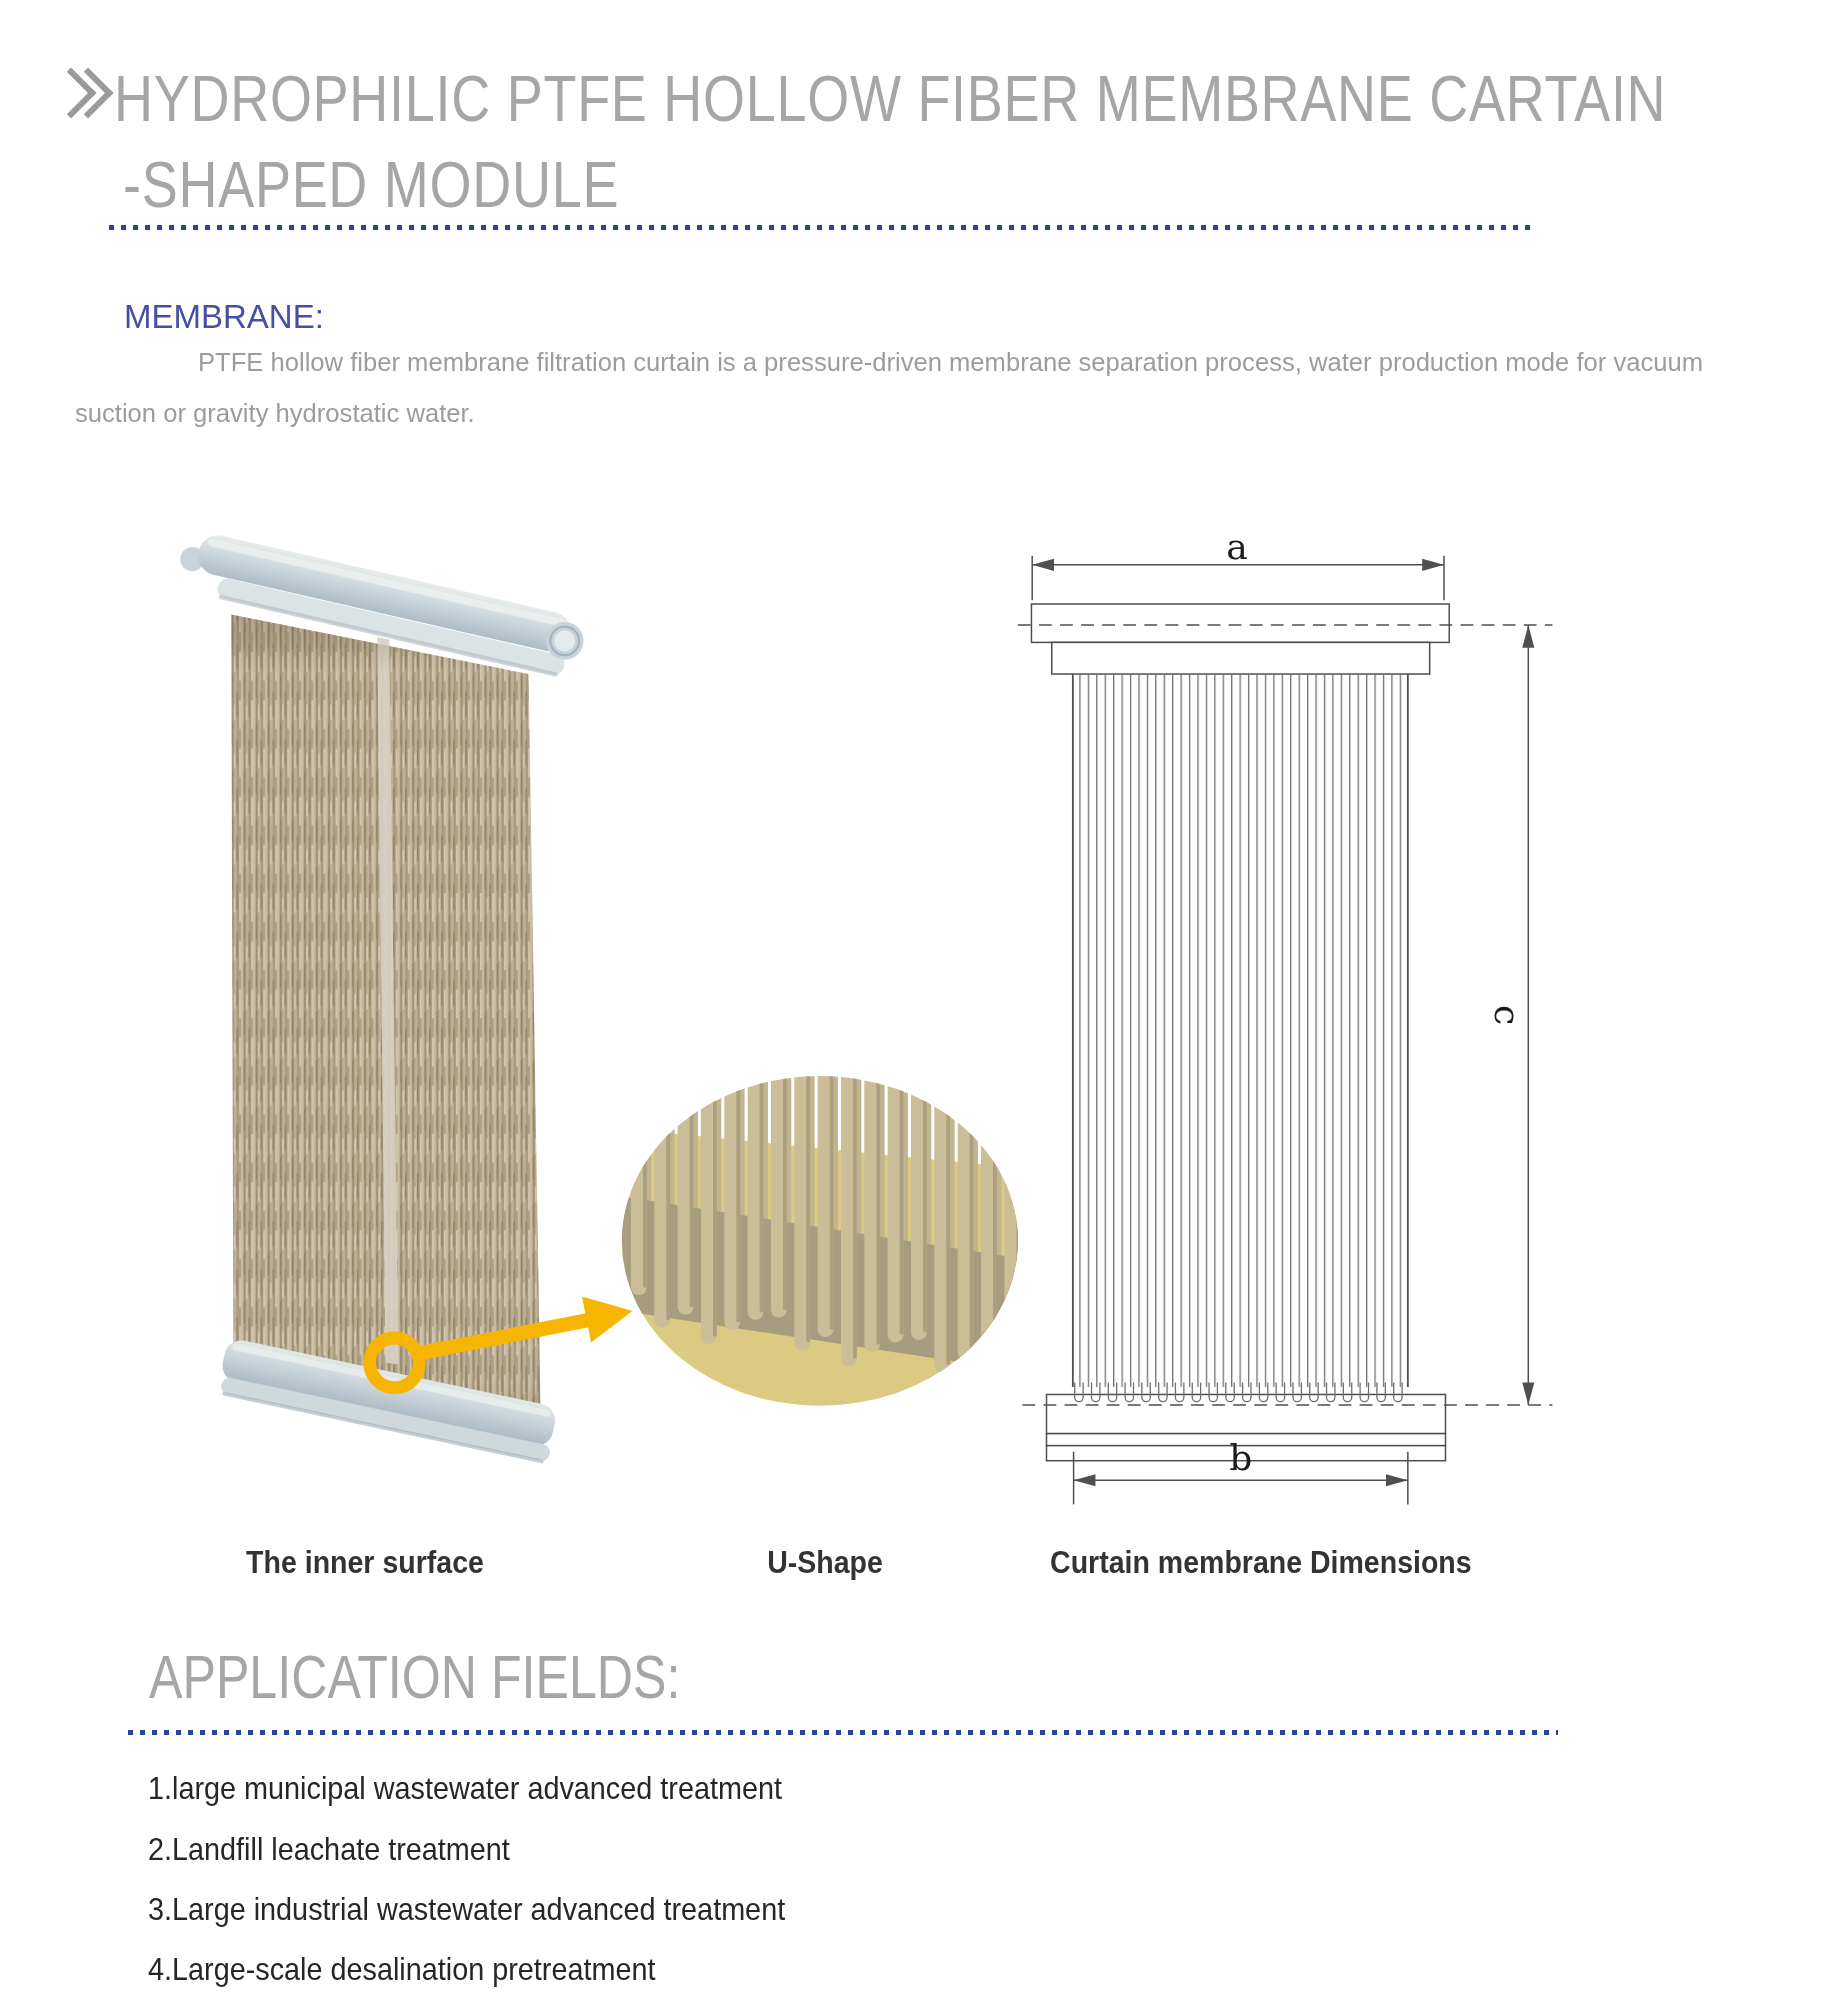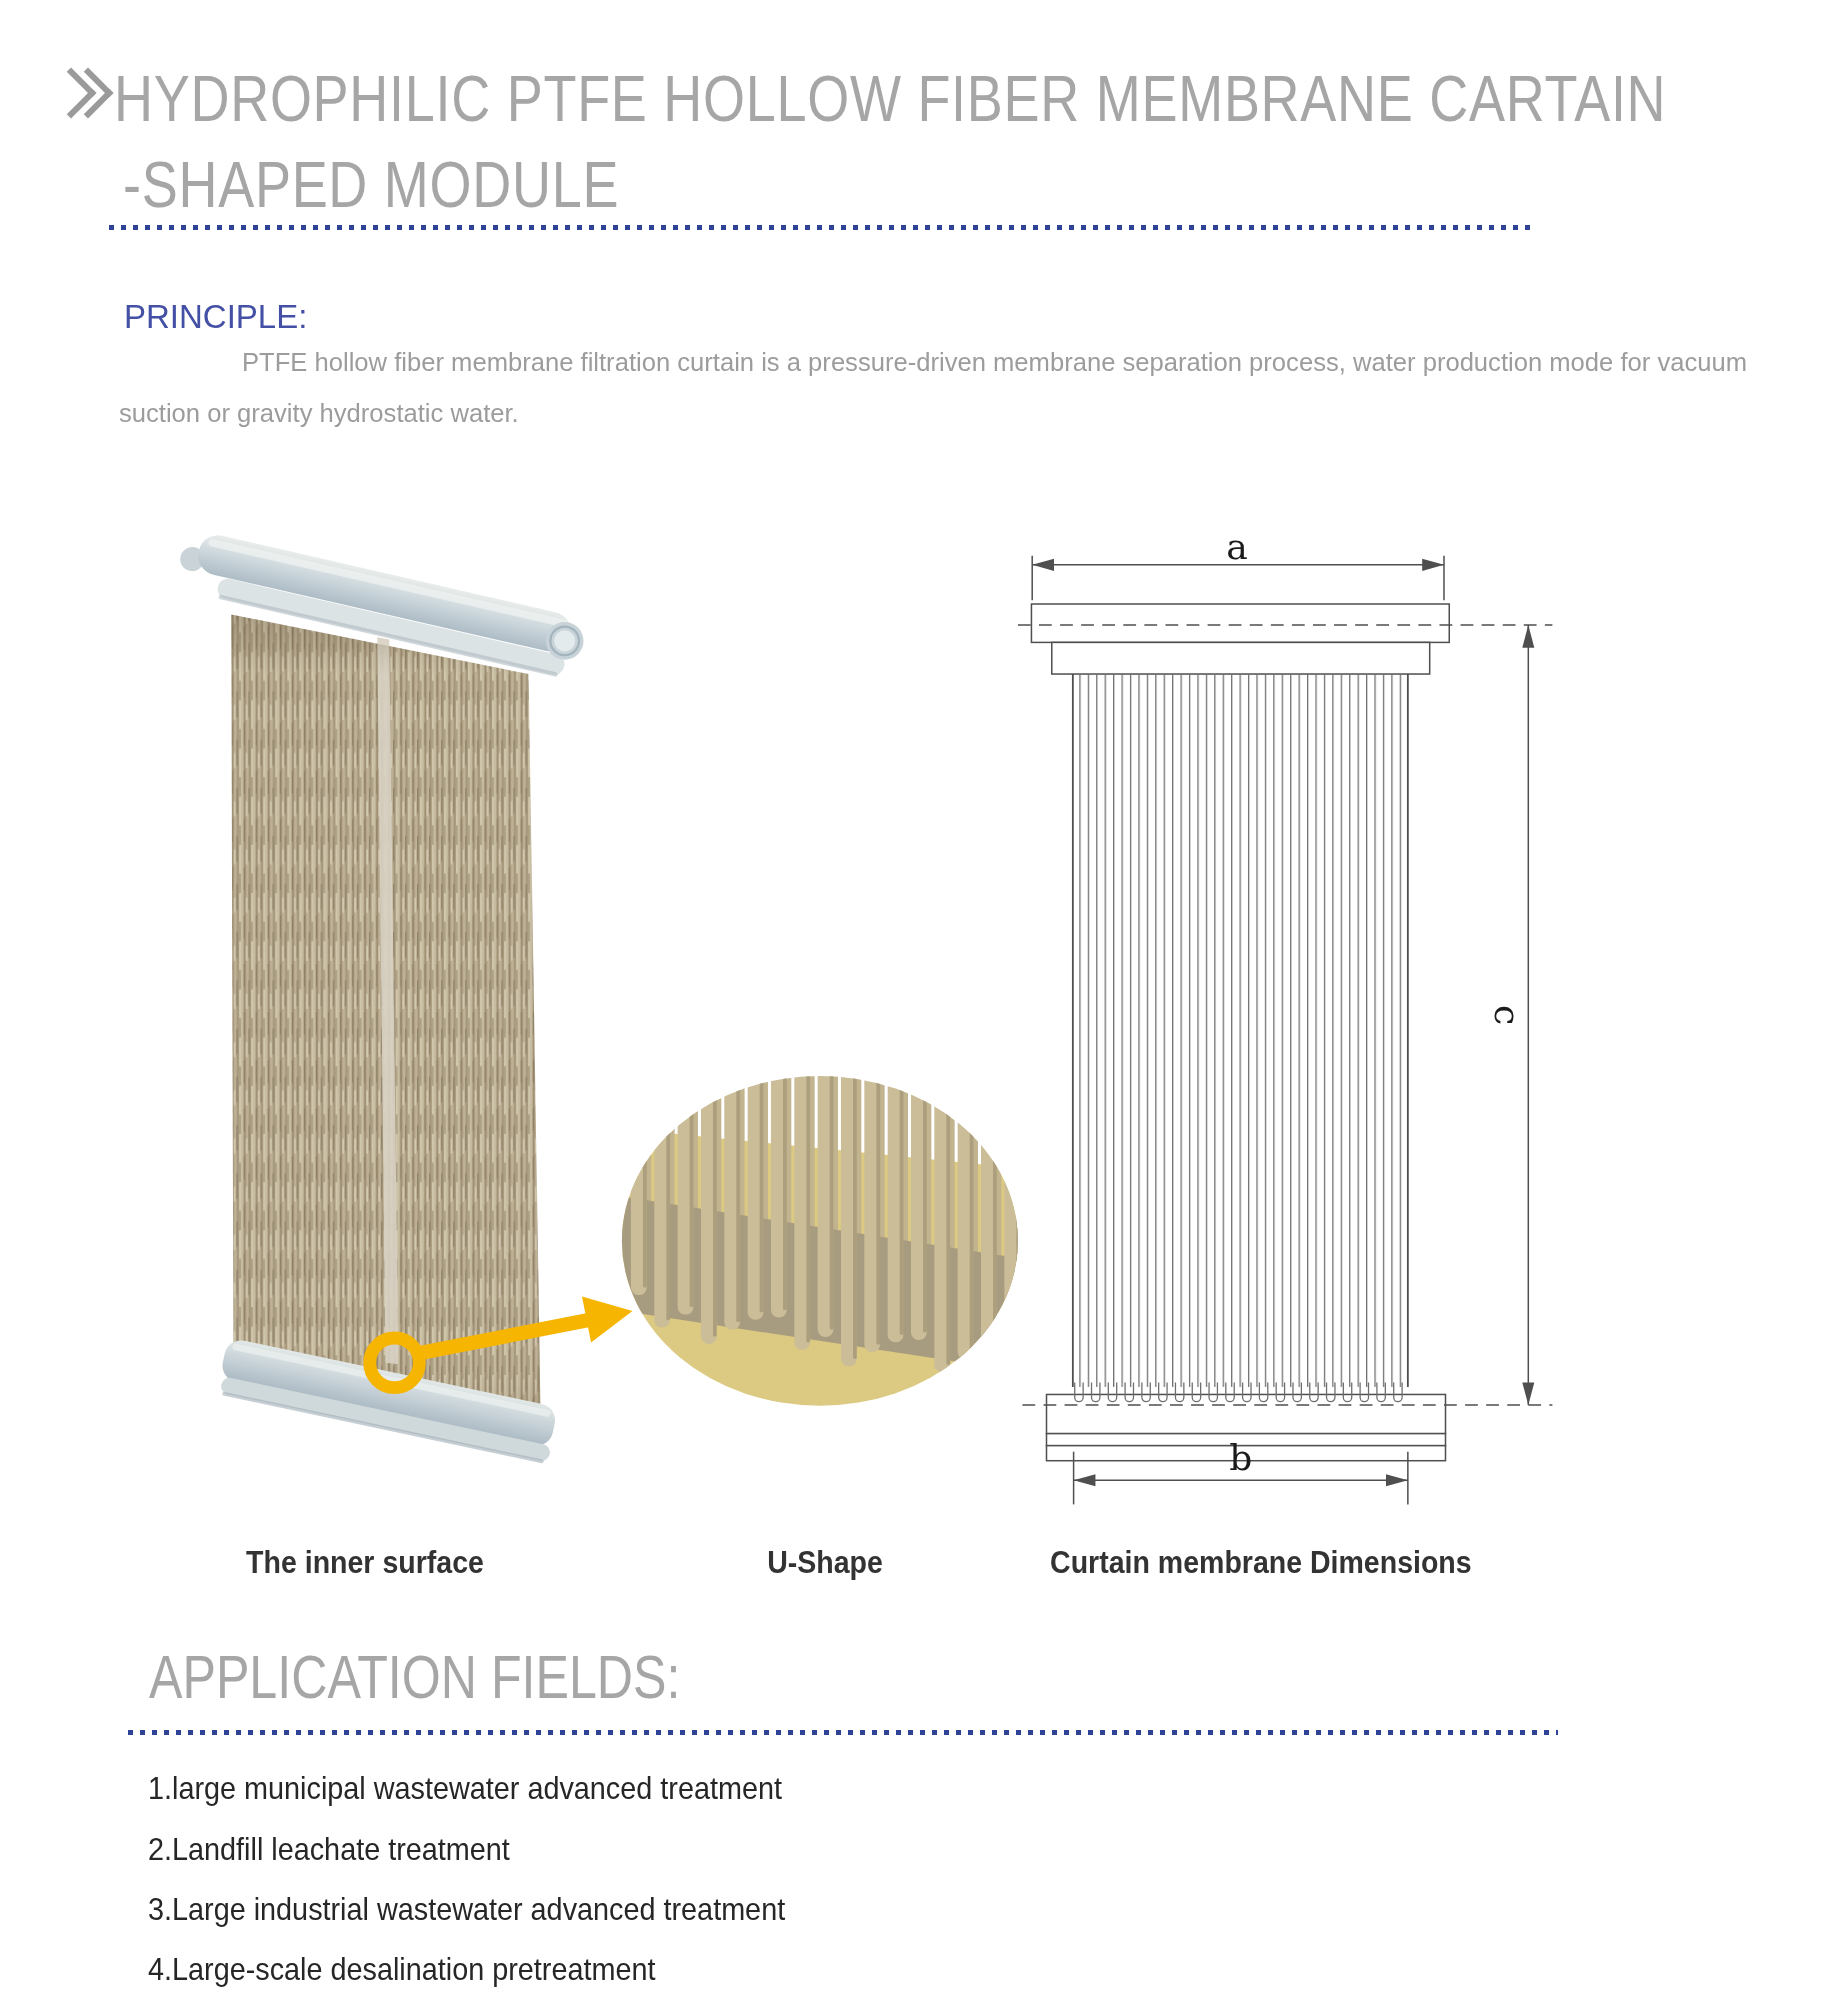--- a/index.html
+++ b/index.html
@@ -43,22 +43,22 @@
 <body>
 
 <div class="abs" style="left:53px;top:69px;width:53px;height:45px;">
   <span class="chev" style="left:0;top:6px;"></span>
   <span class="chev" style="left:16.6px;top:6px;"></span>
 </div>
 <div class="title-line" style="left:114px;top:62px;">HYDROPHILIC PTFE HOLLOW FIBER MEMBRANE CARTAIN</div>
 <div class="title-line" style="left:123px;top:148px;">-SHAPED MODULE</div>
 <div class="dotline" style="left:109px;top:225px;width:1423px;"></div>
 
-<div class="principle-heading" style="left:124px;top:298px;">PRINCIPLE:</div>
-<div class="principle-body" style="left:75px;top:337px;margin-left:44px;">PTFE hollow fiber membrane filtration curtain is a pressure-driven membrane separation process, water production mode for vacuum suction or gravity hydrostatic water.</div>
+<div class="principle-heading" style="left:124px;top:298px;">MEMBRANE:</div>
+<div class="principle-body" style="left:75px;top:337px;">PTFE hollow fiber membrane filtration curtain is a pressure-driven membrane separation process, water production mode for vacuum suction or gravity hydrostatic water.</div>
 
 <svg class="abs" style="left:0;top:467px;" width="1825" height="1069" viewBox="0 620 2424 1420" xmlns="http://www.w3.org/2000/svg">
   <defs>
     <linearGradient id="beamGrad" x1="0" y1="0" x2="0" y2="1">
       <stop offset="0" stop-color="#e9edeb"></stop>
         <stop offset="0.45" stop-color="#cdd8dd"></stop>
         <stop offset="1" stop-color="#aebcc6"></stop>
     </linearGradient>
     <linearGradient id="beamGrad2" x1="0" y1="0" x2="0" y2="1">
       <stop offset="0" stop-color="#e2e8e7"></stop>

